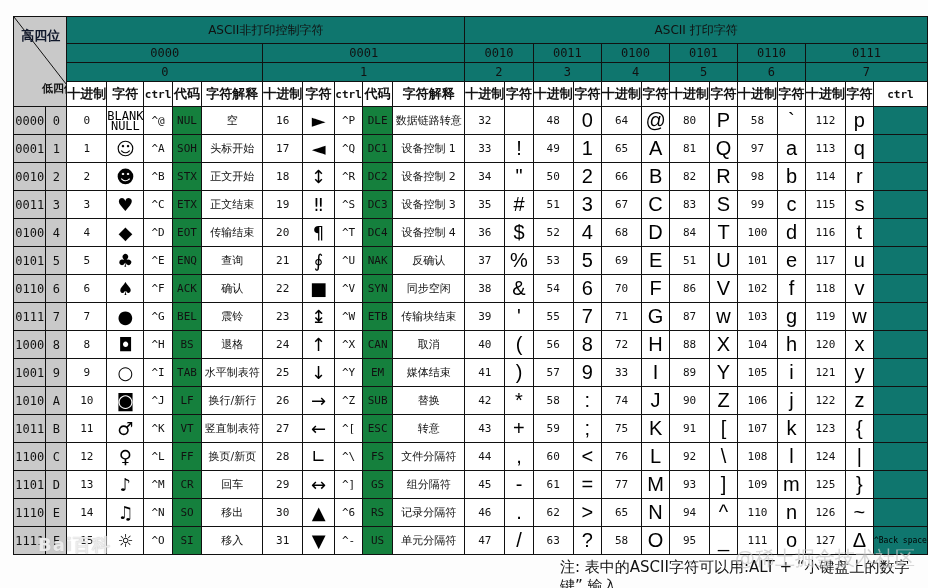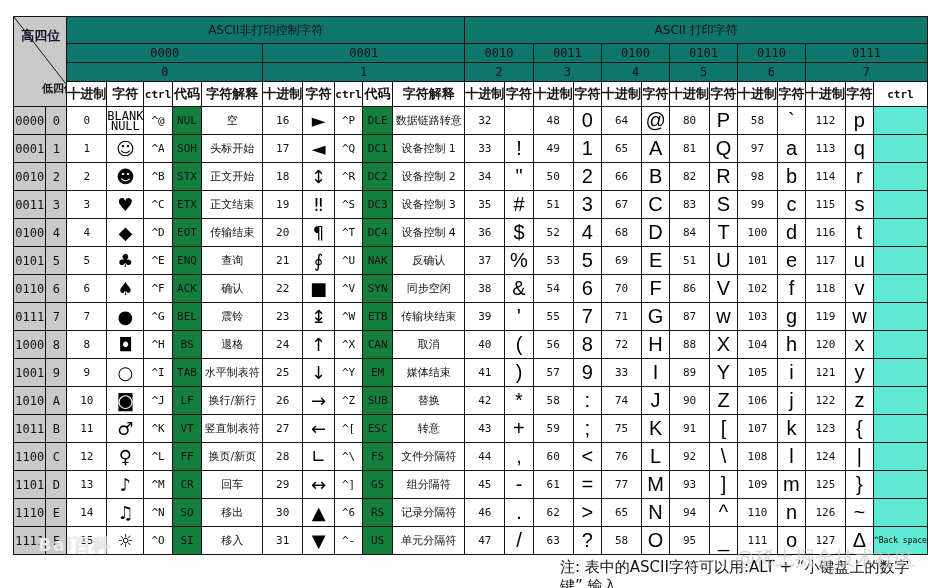--- a/index.html
+++ b/index.html
@@ -18,21 +18,21 @@
   .corner svg{position:absolute;left:0;top:0;}
   tr.row td{height:27px;}
   td.lb{background:#c9c9c9;font-family:"DejaVu Sans Mono","Liberation Mono",monospace;font-size:12px;color:#111;}
   td.dec{background:#fff;font-family:"DejaVu Sans Mono","Liberation Mono",monospace;font-size:11px;color:#111;}
   td.ch{background:#fff;font-size:18px;color:#000;}
   td.ch.pr{font-family:"Liberation Sans","DejaVu Sans",sans-serif;font-size:20px;}
   td.ch.small{font-family:"DejaVu Sans Mono","Liberation Mono",monospace;font-size:12px;line-height:10px;white-space:normal;}
   td.ctl{background:#fff;font-family:"DejaVu Sans Mono","Liberation Mono",monospace;font-size:11px;color:#111;}
   td.code{background:#15803d;font-family:"DejaVu Sans Mono","Liberation Mono",monospace;font-size:11px;color:#111;}
   td.desc{background:#fff;font-size:11px;color:#111;}
-  td.bs{background:#5eead4;font-family:"DejaVu Sans Mono","Liberation Mono",monospace;font-size:8px;line-height:11px;white-space:normal;text-align:left;padding-left:2px;}
+  td.bs{background:#0f766e;font-family:"DejaVu Sans Mono","Liberation Mono",monospace;font-size:8px;line-height:11px;white-space:normal;text-align:left;padding-left:2px;}
   .note{position:absolute;left:560px;top:558px;font-size:15px;color:#111;font-family:"DejaVu Sans","Liberation Sans",sans-serif;}
   .wm1{position:absolute;left:38px;top:533px;font-size:18px;color:rgba(255,255,255,0.75);font-weight:bold;text-shadow:0 0 1px #aaa;letter-spacing:1px;}
   .wm2{position:absolute;left:735px;top:545px;font-size:20px;color:rgba(200,200,200,0.7);}
 </style>
 </head>
 <body>
 
 <table class="ascii" id="ascii-table">
   <colgroup>
     <col style="width:35px">

